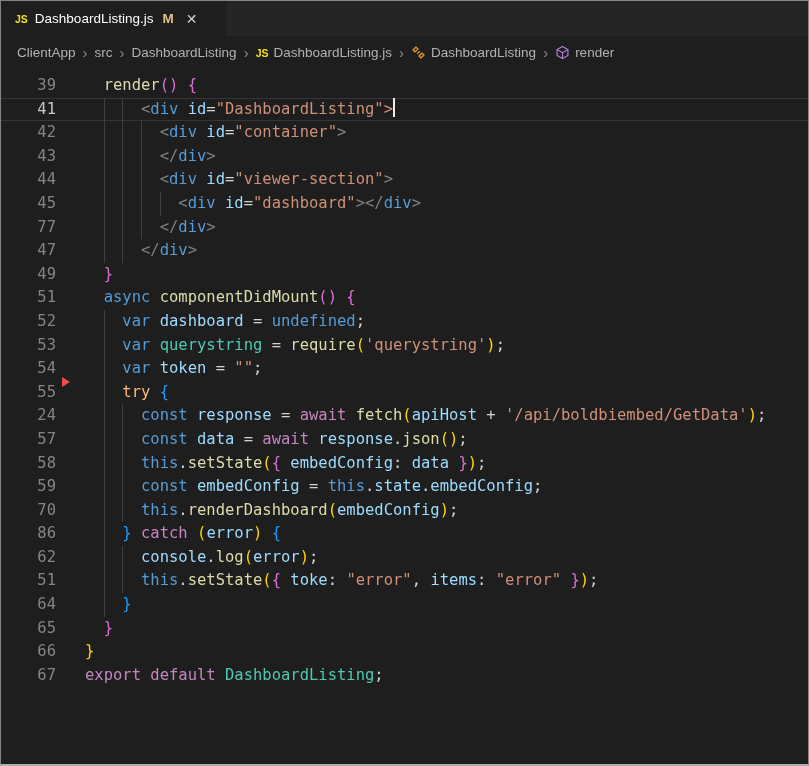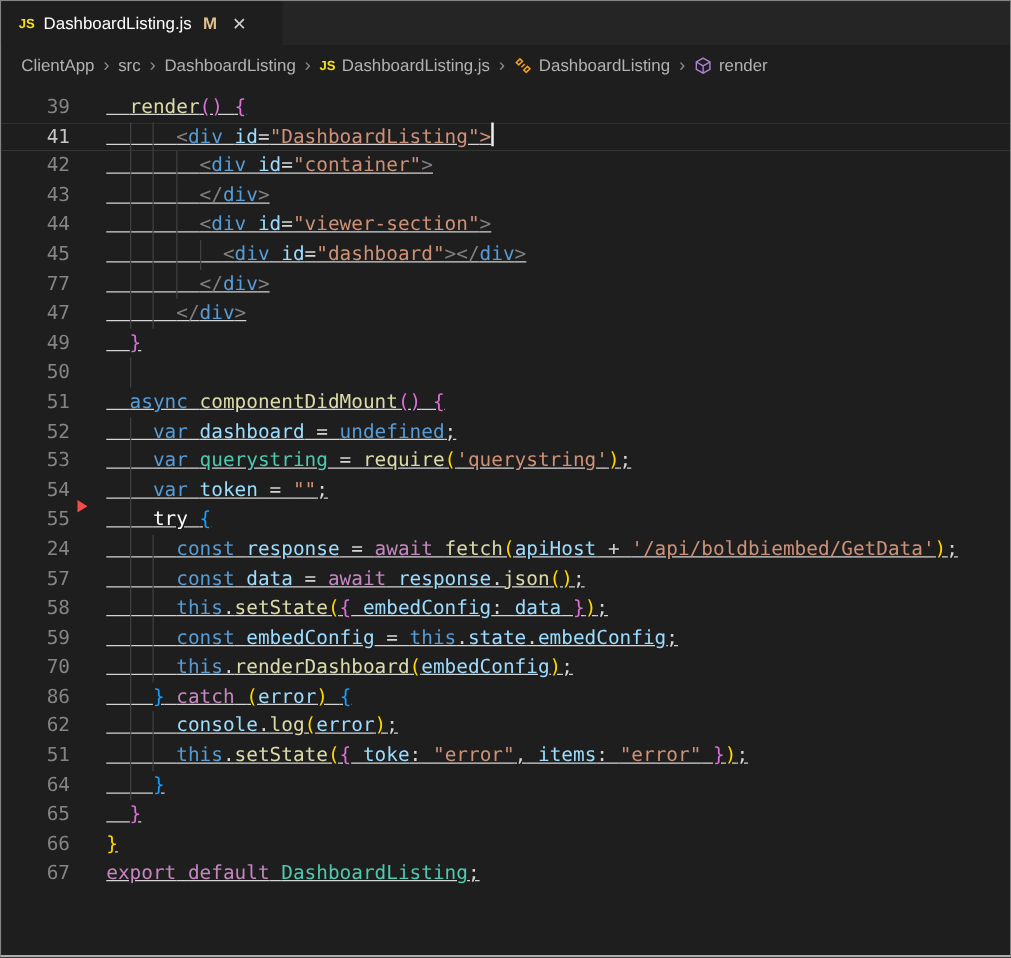--- a/index.html
+++ b/index.html
@@ -35,21 +35,21 @@
     position:relative; padding-top:5px;
     font-family:"DejaVu Sans Mono", monospace;
     font-size:15.5px; line-height:23.6px;
     height:698px; background:#1e1e1e;
   }
   .line { display:flex; height:23.6px; position:relative; }
   .num {
     flex:none; width:55px; text-align:right; color:#858585;
     position:relative; user-select:none;
   }
-  .code { position:relative; white-space:pre; flex:1; margin-left:29px; color:#d4d4d4;text-decoration:underline; }
+  .code { position:relative; white-space:pre; flex:1; margin-left:29px; color:#d4d4d4; }
   .guide { position:absolute; top:0; bottom:0; width:1px; background:#404040; }
   .line.current { box-shadow: inset 0 1px 0 #363636, inset 0 -1px 0 #363636; }
   .line.current .num { color:#c6c6c6; }
   .tok { display:inline; }
   .tok.match { box-shadow:0 0 0 1px #828282; }
   .cursor {
     display:inline-block; width:2px; height:19px; background:#ededed;
     vertical-align:-3px;
   }
   .gutter-marker {
@@ -152,42 +152,38 @@
         </div>
         <div class="line">
           <div class="num">47</div>
           <div class="code"><i class="guide" style="left: calc(2ch);"></i><i class="guide" style="left: calc(4ch);"></i><span class="tok" style="color: rgb(212, 212, 212);">      </span><span class="tok" style="color: rgb(128, 128, 128);">&lt;/</span><span class="tok" style="color: rgb(86, 156, 214);">div</span><span class="tok" style="color: rgb(128, 128, 128);">&gt;</span></div>
         </div>
         <div class="line">
           <div class="num">49</div>
           <div class="code"><span class="tok" style="color: rgb(212, 212, 212);">  </span><span class="tok" style="color: rgb(218, 112, 214);">}</span></div>
         </div>
         <div class="line">
-          <div class="num">50</div>
-          <div class="code"><i class="guide" style="left: calc(2ch);"></i></div>
-        </div>
-        <div class="line">
           <div class="num">51</div>
           <div class="code"><span class="tok" style="color: rgb(212, 212, 212);">  </span><span class="tok" style="color: rgb(86, 156, 214);">async</span><span class="tok" style="color: rgb(212, 212, 212);"> </span><span class="tok" style="color: rgb(220, 220, 170);">componentDidMount</span><span class="tok" style="color: rgb(218, 112, 214);">()</span><span class="tok" style="color: rgb(212, 212, 212);"> </span><span class="tok" style="color: rgb(218, 112, 214);">{</span></div>
         </div>
         <div class="line">
           <div class="num">52</div>
           <div class="code"><i class="guide" style="left: calc(2ch);"></i><span class="tok" style="color: rgb(212, 212, 212);">    </span><span class="tok" style="color: rgb(86, 156, 214);">var</span><span class="tok" style="color: rgb(212, 212, 212);"> </span><span class="tok" style="color: rgb(156, 220, 254);">dashboard</span><span class="tok" style="color: rgb(212, 212, 212);"> = </span><span class="tok" style="color: rgb(86, 156, 214);">undefined</span><span class="tok" style="color: rgb(212, 212, 212);">;</span></div>
         </div>
         <div class="line">
           <div class="num">53</div>
           <div class="code"><i class="guide" style="left: calc(2ch);"></i><span class="tok" style="color: rgb(212, 212, 212);">    </span><span class="tok" style="color: rgb(86, 156, 214);">var</span><span class="tok" style="color: rgb(212, 212, 212);"> </span><span class="tok" style="color: rgb(78, 201, 176);">querystring</span><span class="tok" style="color: rgb(212, 212, 212);"> = </span><span class="tok" style="color: rgb(220, 220, 170);">require</span><span class="tok" style="color: rgb(255, 215, 0);">(</span><span class="tok" style="color: rgb(206, 145, 120);">'querystring'</span><span class="tok" style="color: rgb(255, 215, 0);">)</span><span class="tok" style="color: rgb(212, 212, 212);">;</span></div>
         </div>
         <div class="line">
           <div class="num">54<span class="gutter-marker"></span></div>
           <div class="code"><i class="guide" style="left: calc(2ch);"></i><span class="tok" style="color: rgb(212, 212, 212);">    </span><span class="tok" style="color: rgb(86, 156, 214);">var</span><span class="tok" style="color: rgb(212, 212, 212);"> </span><span class="tok" style="color: rgb(156, 220, 254);">token</span><span class="tok" style="color: rgb(212, 212, 212);"> = </span><span class="tok" style="color: rgb(206, 145, 120);">""</span><span class="tok" style="color: rgb(212, 212, 212);">;</span></div>
         </div>
         <div class="line">
           <div class="num">55</div>
-          <div class="code"><i class="guide" style="left: calc(2ch);"></i><span class="tok" style="color: rgb(212, 212, 212);">    </span><span class="tok" style="color: #ffffff;">try</span><span class="tok" style="color: rgb(212, 212, 212);"> </span><span class="tok" style="color: rgb(23, 159, 255);">{</span></div>
+          <div class="code"><i class="guide" style="left: calc(2ch);"></i><span class="tok" style="color: rgb(212, 212, 212);">    </span><span class="tok" style="color: #fdba74;">try</span><span class="tok" style="color: rgb(212, 212, 212);"> </span><span class="tok" style="color: rgb(23, 159, 255);">{</span></div>
         </div>
         <div class="line">
           <div class="num">24</div>
           <div class="code"><i class="guide" style="left: calc(2ch);"></i><i class="guide" style="left: calc(4ch);"></i><span class="tok" style="color: rgb(212, 212, 212);">      </span><span class="tok" style="color: rgb(86, 156, 214);">const</span><span class="tok" style="color: rgb(212, 212, 212);"> </span><span class="tok" style="color: rgb(156, 220, 254);">response</span><span class="tok" style="color: rgb(212, 212, 212);"> = </span><span class="tok" style="color: rgb(197, 134, 192);">await</span><span class="tok" style="color: rgb(212, 212, 212);"> </span><span class="tok" style="color: rgb(220, 220, 170);">fetch</span><span class="tok" style="color: rgb(255, 215, 0);">(</span><span class="tok" style="color: rgb(156, 220, 254);">apiHost</span><span class="tok" style="color: rgb(212, 212, 212);"> + </span><span class="tok" style="color: rgb(206, 145, 120);">'/api/boldbiembed/GetData'</span><span class="tok" style="color: rgb(255, 215, 0);">)</span><span class="tok" style="color: rgb(212, 212, 212);">;</span></div>
         </div>
         <div class="line">
           <div class="num">57</div>
           <div class="code"><i class="guide" style="left: calc(2ch);"></i><i class="guide" style="left: calc(4ch);"></i><span class="tok" style="color: rgb(212, 212, 212);">      </span><span class="tok" style="color: rgb(86, 156, 214);">const</span><span class="tok" style="color: rgb(212, 212, 212);"> </span><span class="tok" style="color: rgb(156, 220, 254);">data</span><span class="tok" style="color: rgb(212, 212, 212);"> = </span><span class="tok" style="color: rgb(197, 134, 192);">await</span><span class="tok" style="color: rgb(212, 212, 212);"> </span><span class="tok" style="color: rgb(156, 220, 254);">response</span><span class="tok" style="color: rgb(212, 212, 212);">.</span><span class="tok" style="color: rgb(220, 220, 170);">json</span><span class="tok" style="color: rgb(255, 215, 0);">()</span><span class="tok" style="color: rgb(212, 212, 212);">;</span></div>
         </div>
         <div class="line">

